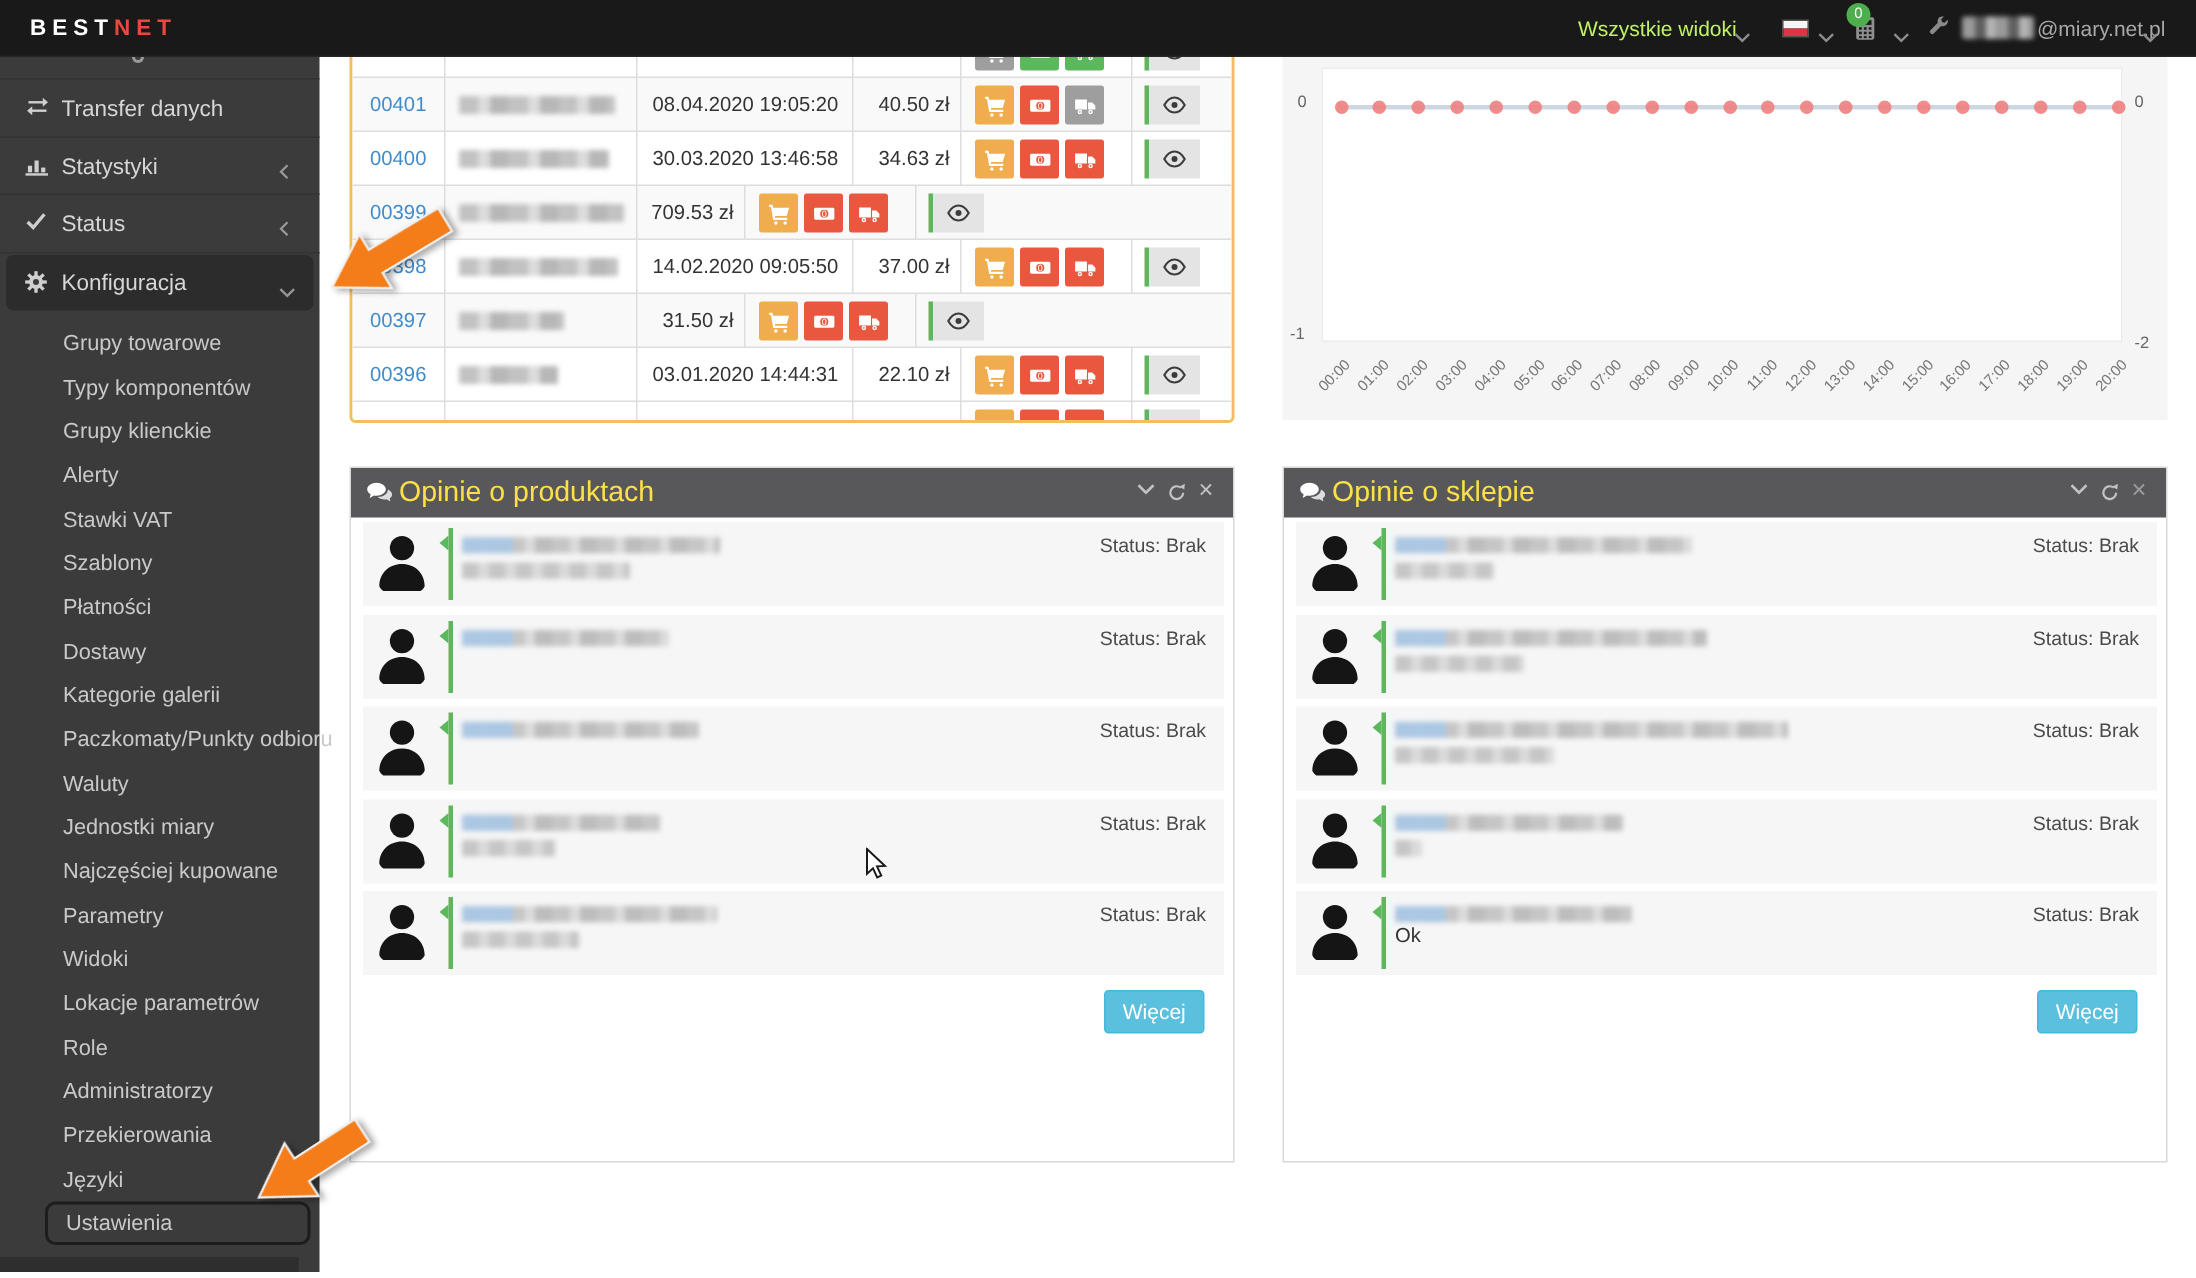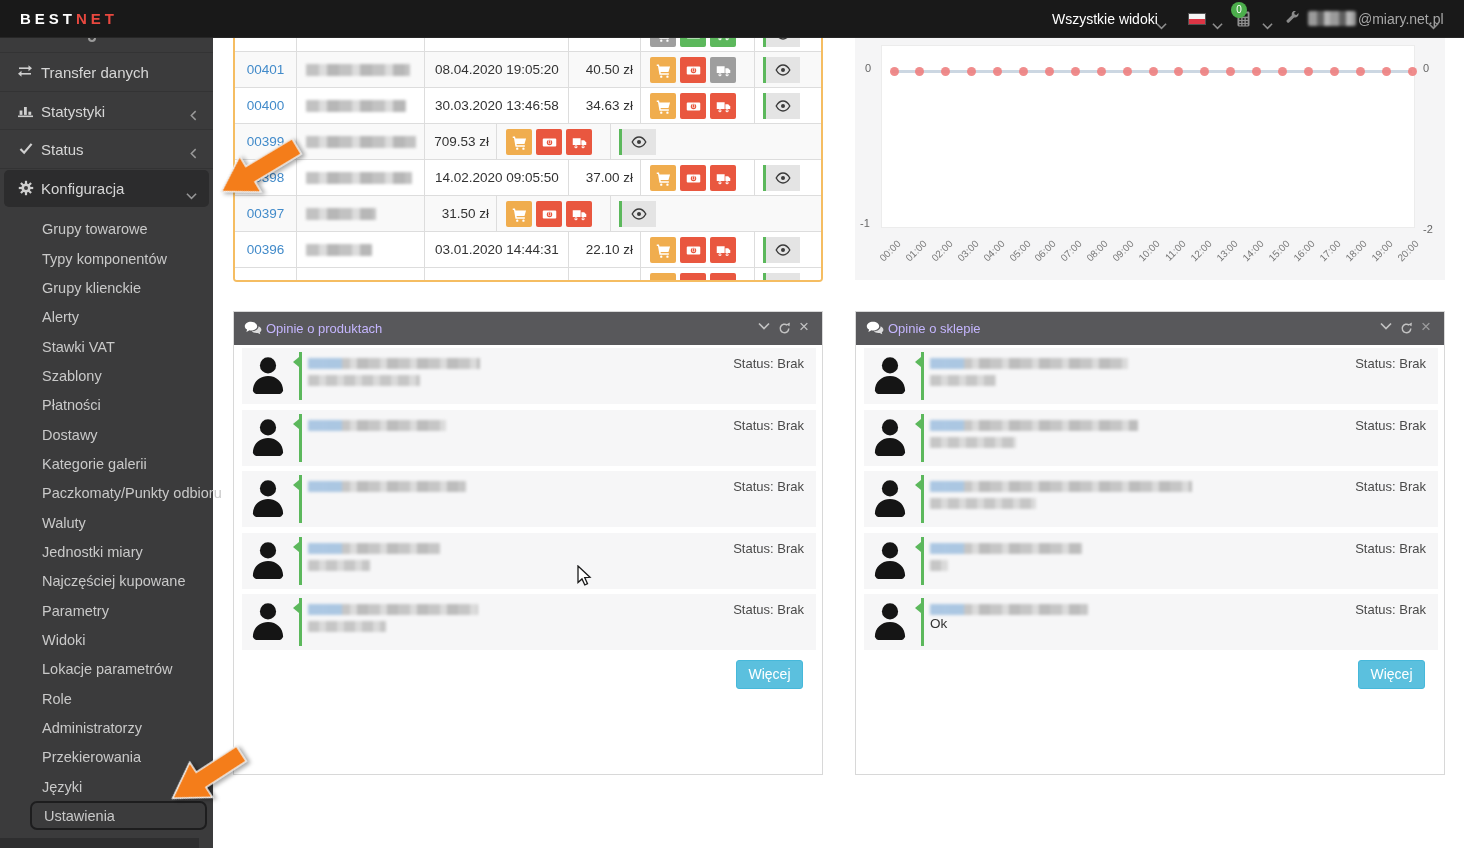--- a/index.html
+++ b/index.html
@@ -7,32 +7,32 @@
     font-family:"Liberation Sans","DejaVu Sans",sans-serif; }
   .abs { position:absolute; }
   .screen { position:relative; width:1464px; height:848px; background:#fff; overflow:hidden; }
 
   
   .topbar { left:0; top:0; width:1464px; height:38px; background:#191919; z-index:60;
     border-bottom:1px solid #262626; }
   .logo { left:20px; top:0; height:38px; line-height:38px; font-size:15px; font-weight:bold;
     letter-spacing:4px; color:#fff; }
   .logo .net { color:#e8483f; }
-  .tb-label { color:#ffffff; font-size:14px; height:38px; line-height:38px; }
+  .tb-label { color:#bef264; font-size:14px; height:38px; line-height:38px; }
   .tb-chev { top:16px; width:11px; height:8px; }
   .flag { left:1188px; top:13px; width:18px; height:12px; border:1px solid rgba(255,255,255,.25); }
   .flag .w { height:5px; background:#f5f5f5; }
   .flag .r { height:5px; background:#dc3545; }
   .badge { left:1231px; top:2px; width:16px; height:16px; border-radius:50%; background:#4cae4c;
     color:#fff; font-size:10px; text-align:center; line-height:16px; z-index:2; }
   .blurbox { border-radius:2px; filter:blur(1.6px);
     background:repeating-linear-gradient(90deg,#9a9a9a 0 9px,#5f5f5f 9px 16px,#b5b5b5 16px 22px); }
 
   
-  .sidebar { left:0; top:38px; width:213px; height:814px; background:#3b3b3c; z-index:40;text-align:right; }
+  .sidebar { left:0; top:38px; width:213px; height:814px; background:#3b3b3c; z-index:40; }
   .frag { left:88px; top:0; width:8px; height:4px; border:2px solid #9a9a9a; border-top:none;
     border-radius:0 0 4px 4px; }
   .s-item { left:0; width:213px; height:39px; border-top:1px solid #333334; cursor:pointer; }
   .s-item .lbl { position:absolute; left:41px; top:0; height:39px; line-height:39px;
     color:#d6d6d6; font-size:15px; }
   .s-item .ico { position:absolute; left:16px; top:11px; width:18px; height:16px; }
   .s-item .chev { position:absolute; right:16px; top:15px; width:11px; height:10px; opacity:.75; }
   .s-active-bg { left:4px; width:205px; height:37px; background:#2c2c2d; border-radius:5px; }
   .sub-item { left:0; width:213px; color:#c9c9c9; font-size:14.5px; cursor:pointer; }
   .sub-item span { position:absolute; left:42px; top:50%; transform:translateY(-50%); white-space:nowrap; }
@@ -75,21 +75,21 @@
   .cline { position:absolute; left:10px; top:23.5px; width:520px; height:3px; background:#ccd7e2; }
   .dot { position:absolute; width:9px; height:9px; border-radius:50%; background:#ee8080; opacity:.9; }
   .ytick { color:#666; font-size:11px; }
   .xlab { position:absolute; width:34px; color:#777; font-size:10px; text-align:right;
     transform:rotate(-45deg); transform-origin:100% 0; white-space:nowrap; }
 
   
   .rpanel { top:311px; width:590px; height:464px; background:#fff; border:1px solid #d8d8d8; }
   .rhead { position:absolute; left:0; top:0; width:100%; height:33px; background:#58585b; }
   .rhead .hico { position:absolute; left:10px; top:9px; width:19px; height:15px; }
-  .rtitle { position:absolute; left:32px; top:0; line-height:33px; color:#c4b5fd; font-size:13px; }
+  .rtitle { position:absolute; left:32px; top:0; line-height:33px; color:#fde047; font-size:19px; }
   .hbtn { position:absolute; top:10px; cursor:pointer; opacity:.85; }
   .hbtn svg { display:block; }
   .hclose { font-size:17px; color:#d5d5d5; line-height:14px; top:8px; }
   .r-row { position:absolute; left:8px; width:574px; height:56px; background:#f6f6f7; }
   .r-av { position:absolute; left:8px; top:7px; width:36px; height:42px; }
   .r-bar { position:absolute; left:57px; top:4px; width:3px; height:48px; background:#5cb85c; }
   .r-bar::before { content:""; position:absolute; left:-6px; top:5px; width:0; height:0;
     border-top:5px solid transparent; border-bottom:5px solid transparent; border-right:6px solid #5cb85c; }
   .r-line { position:absolute; left:66px; height:11px; border-radius:1px; filter:blur(1.6px); }
   .l1 { top:10px; background:

